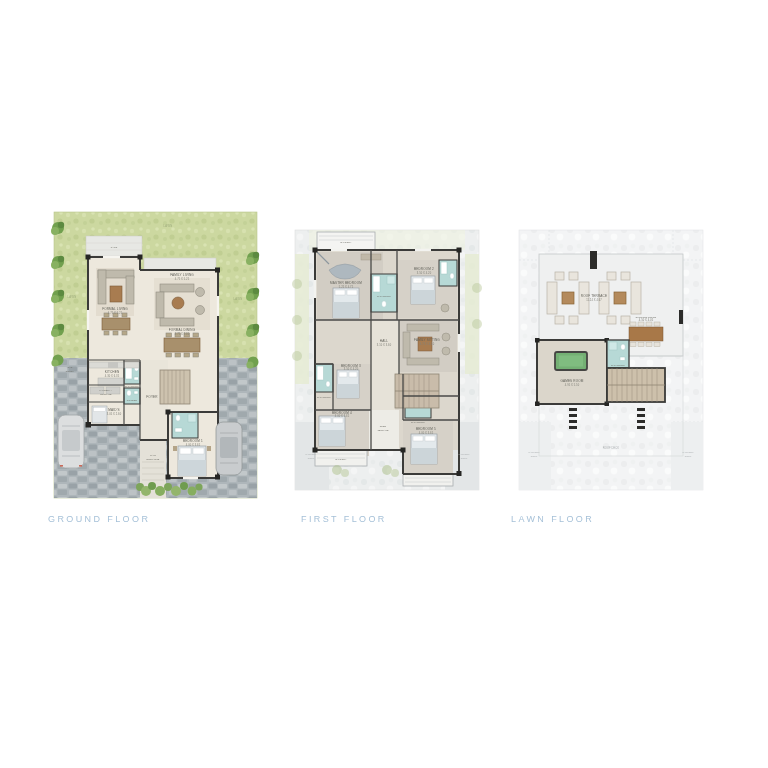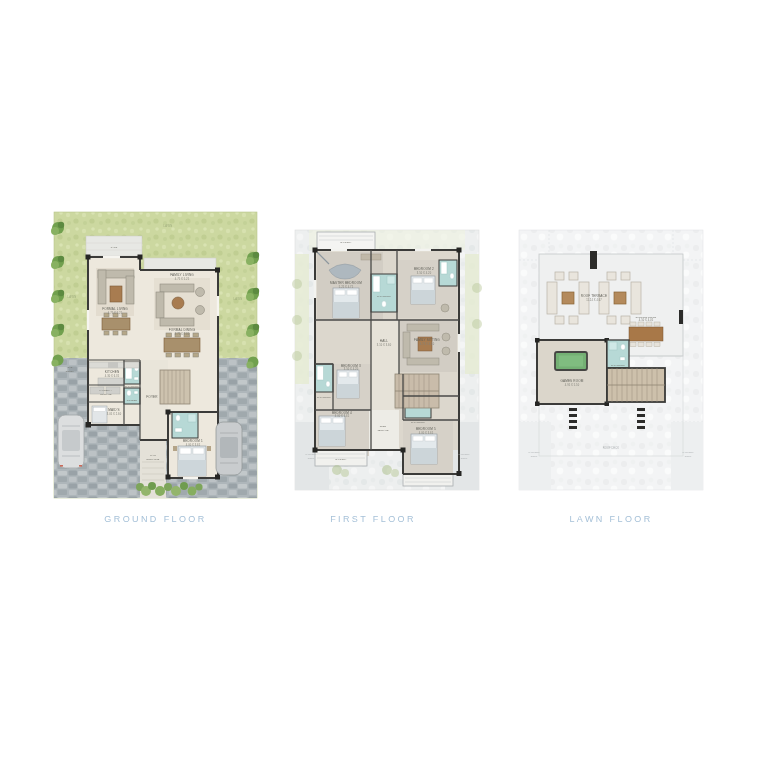--- a/index.html
+++ b/index.html
@@ -1,19 +1,19 @@
 <!DOCTYPE html>
 <html><head>
 <meta charset="utf-8">
 <style>
   html,body{margin:0;padding:0;background:#ffffff;}
   #canvas{position:relative;width:768px;height:768px;background:#ffffff;overflow:hidden;
           font-family:"Liberation Sans", sans-serif;}
   .plan{position:absolute;}
-  .caption{position:absolute;top:512px;height:14px;line-height:14px;text-align:center;
+  .caption{position:absolute;top:512px;height:14px;line-height:14px;text-align:left;
            font-size:9px;letter-spacing:2.4px;color:#a6c1d8;font-weight:400;}
   svg text{font-family:"Liberation Sans", sans-serif;}
   .roomlbl{fill:#5f5f58;font-size:3.1px;letter-spacing:.15px;}
   .dimlbl{fill:#82827a;font-size:2.6px;letter-spacing:.1px;}
   .tinylbl{fill:#6b6b64;font-size:2.2px;letter-spacing:.1px;}
   .ghostlbl{fill:#a9adaf;font-size:2.2px;letter-spacing:.1px;}
   .lawnlbl{fill:#9aa878;font-size:2.6px;letter-spacing:.4px;}
 </style>
 </head>
 <body>
@@ -558,16 +558,16 @@
       <text class="tinylbl" x="107" y="141.5">BATHROOM</text>
       <text class="ghostlbl" x="100" y="225" style="font-size:2.6px">ROOF DECK</text>
       <text class="ghostlbl" x="23" y="229">CARPORT</text>
       <text class="ghostlbl" x="23" y="232.5">ROOF</text>
       <text class="ghostlbl" x="177" y="229">CARPORT</text>
       <text class="ghostlbl" x="177" y="232.5">ROOF</text>
     </g>
   </svg>
 
   <div class="caption" style="left:48px;width:215px">GROUND FLOOR</div>
-  <div class="caption" style="left:273px;width:200px">FIRST FLOOR</div>
+  <div class="caption" style="left:301px;width:200px">FIRST FLOOR</div>
   <div class="caption" style="left:511px;width:200px">LAWN FLOOR</div>
 
 </div>
 
 </body></html>

